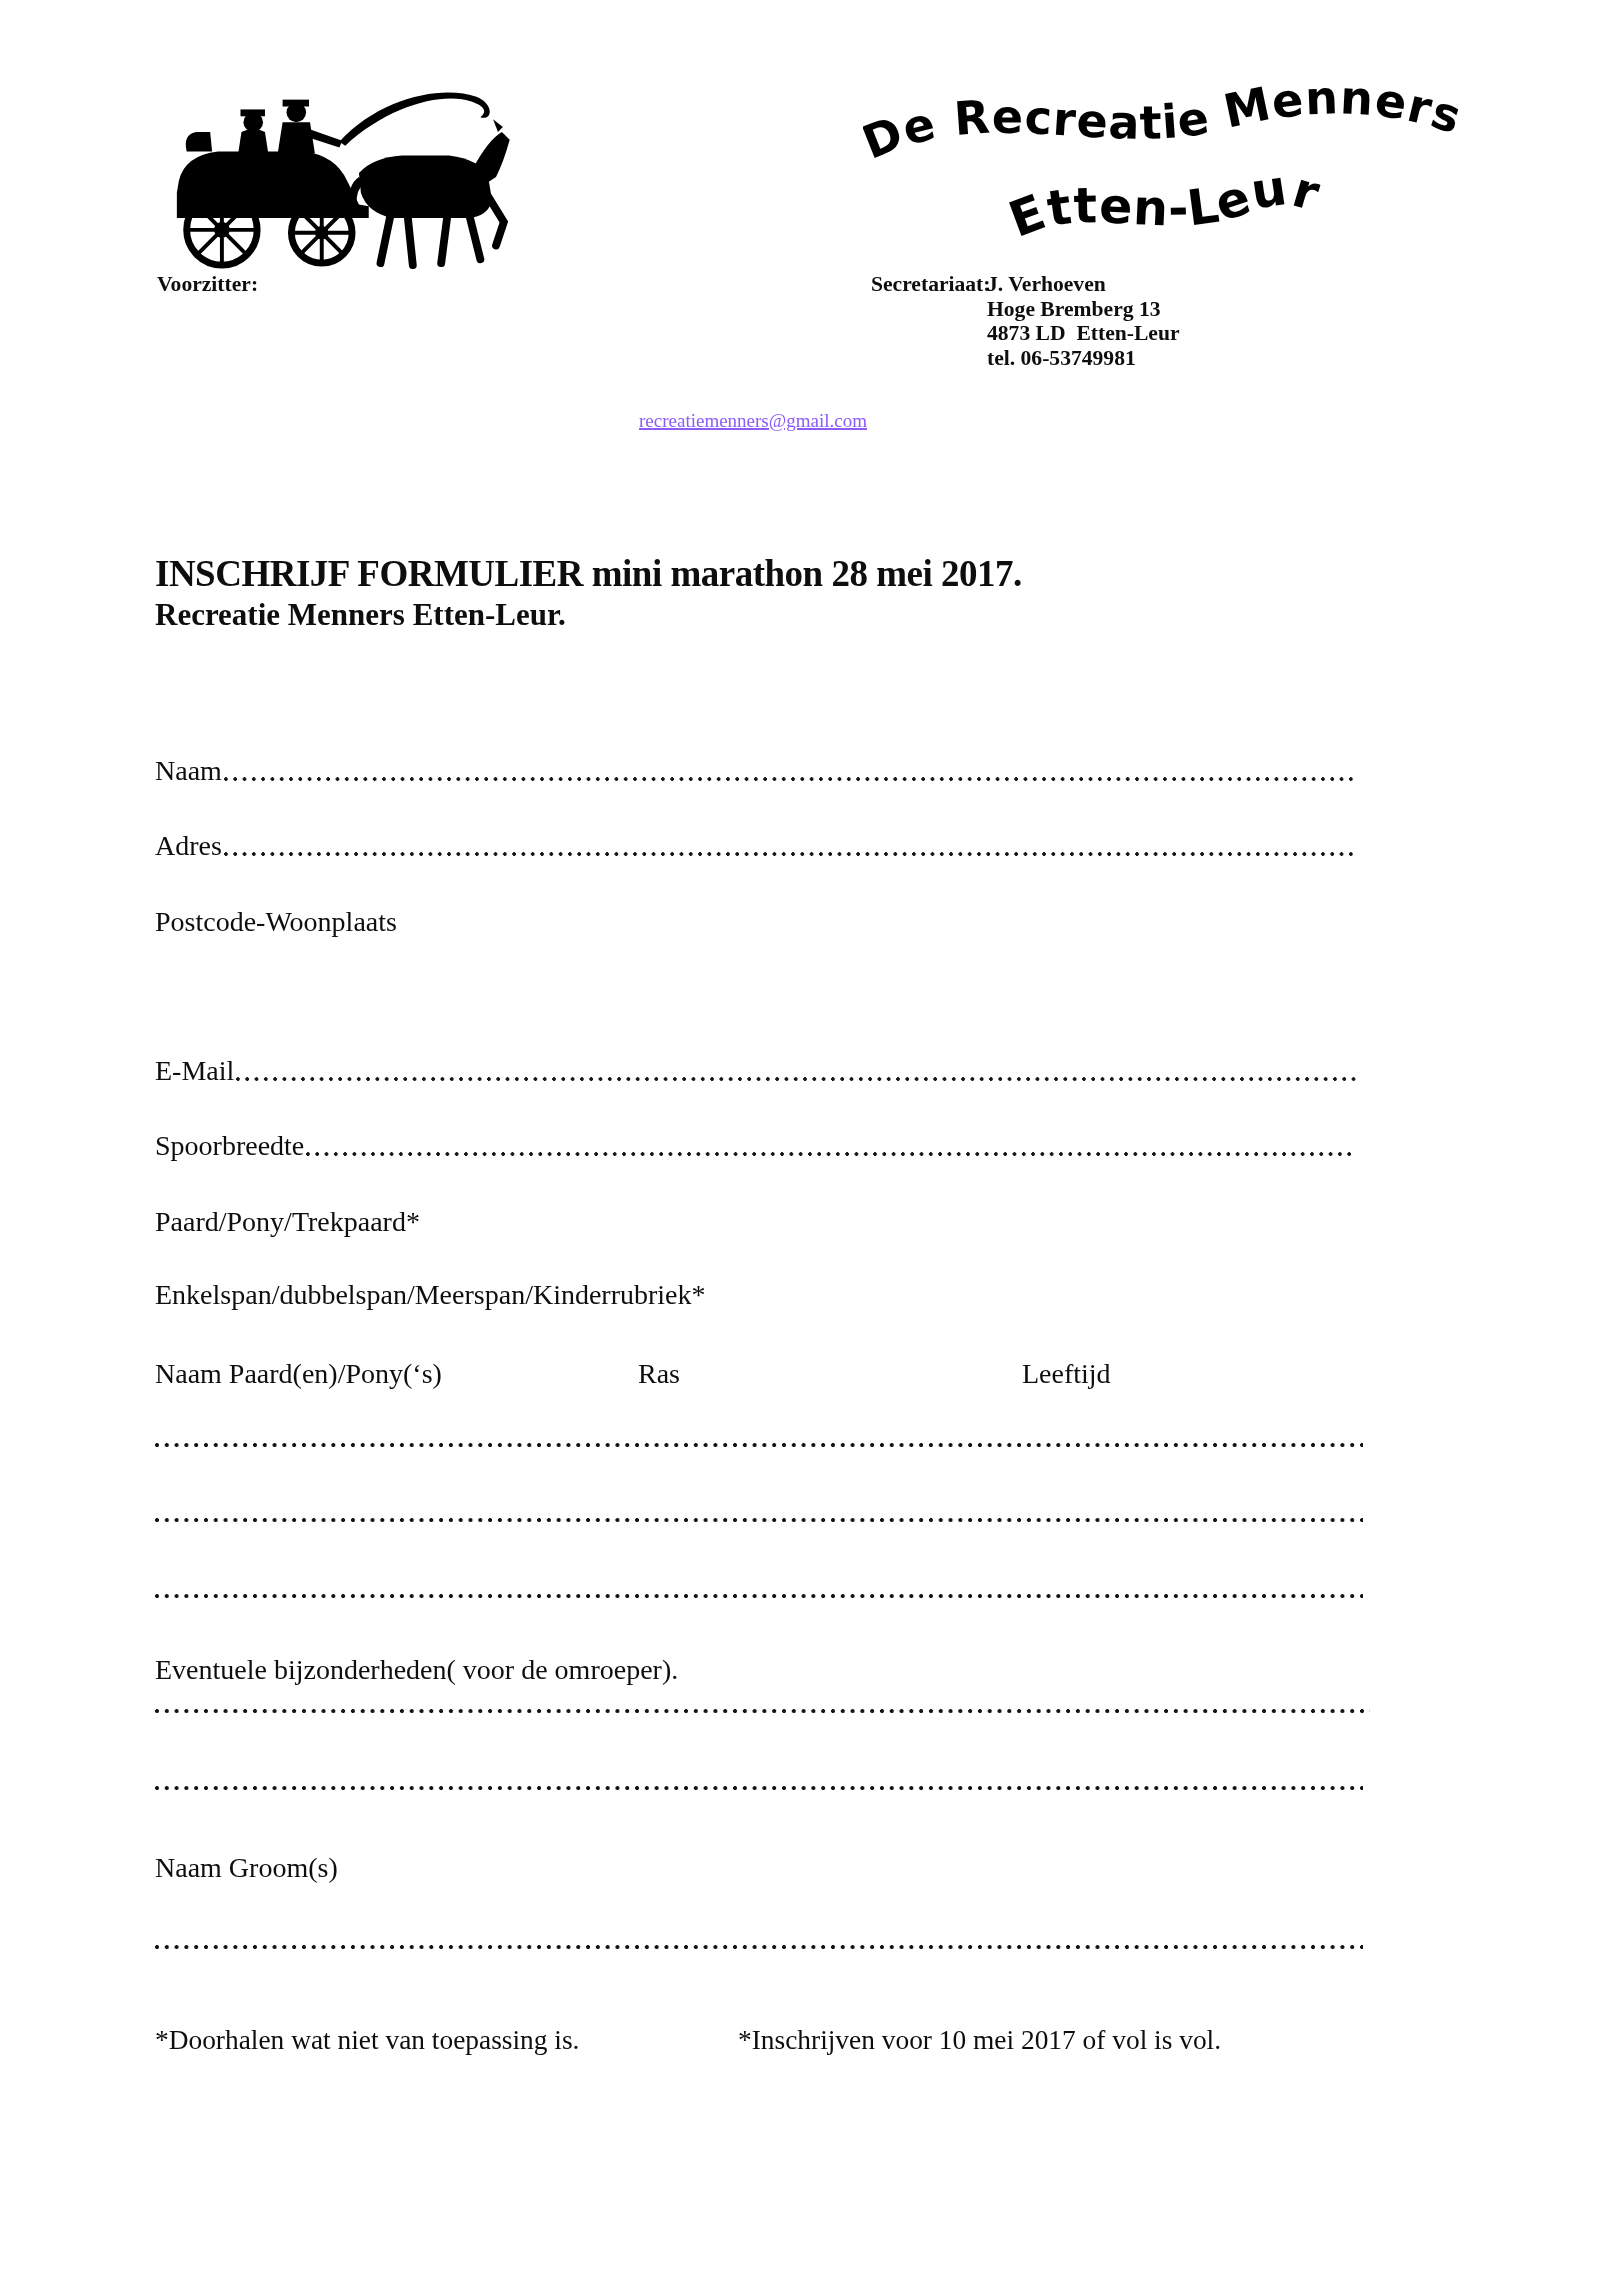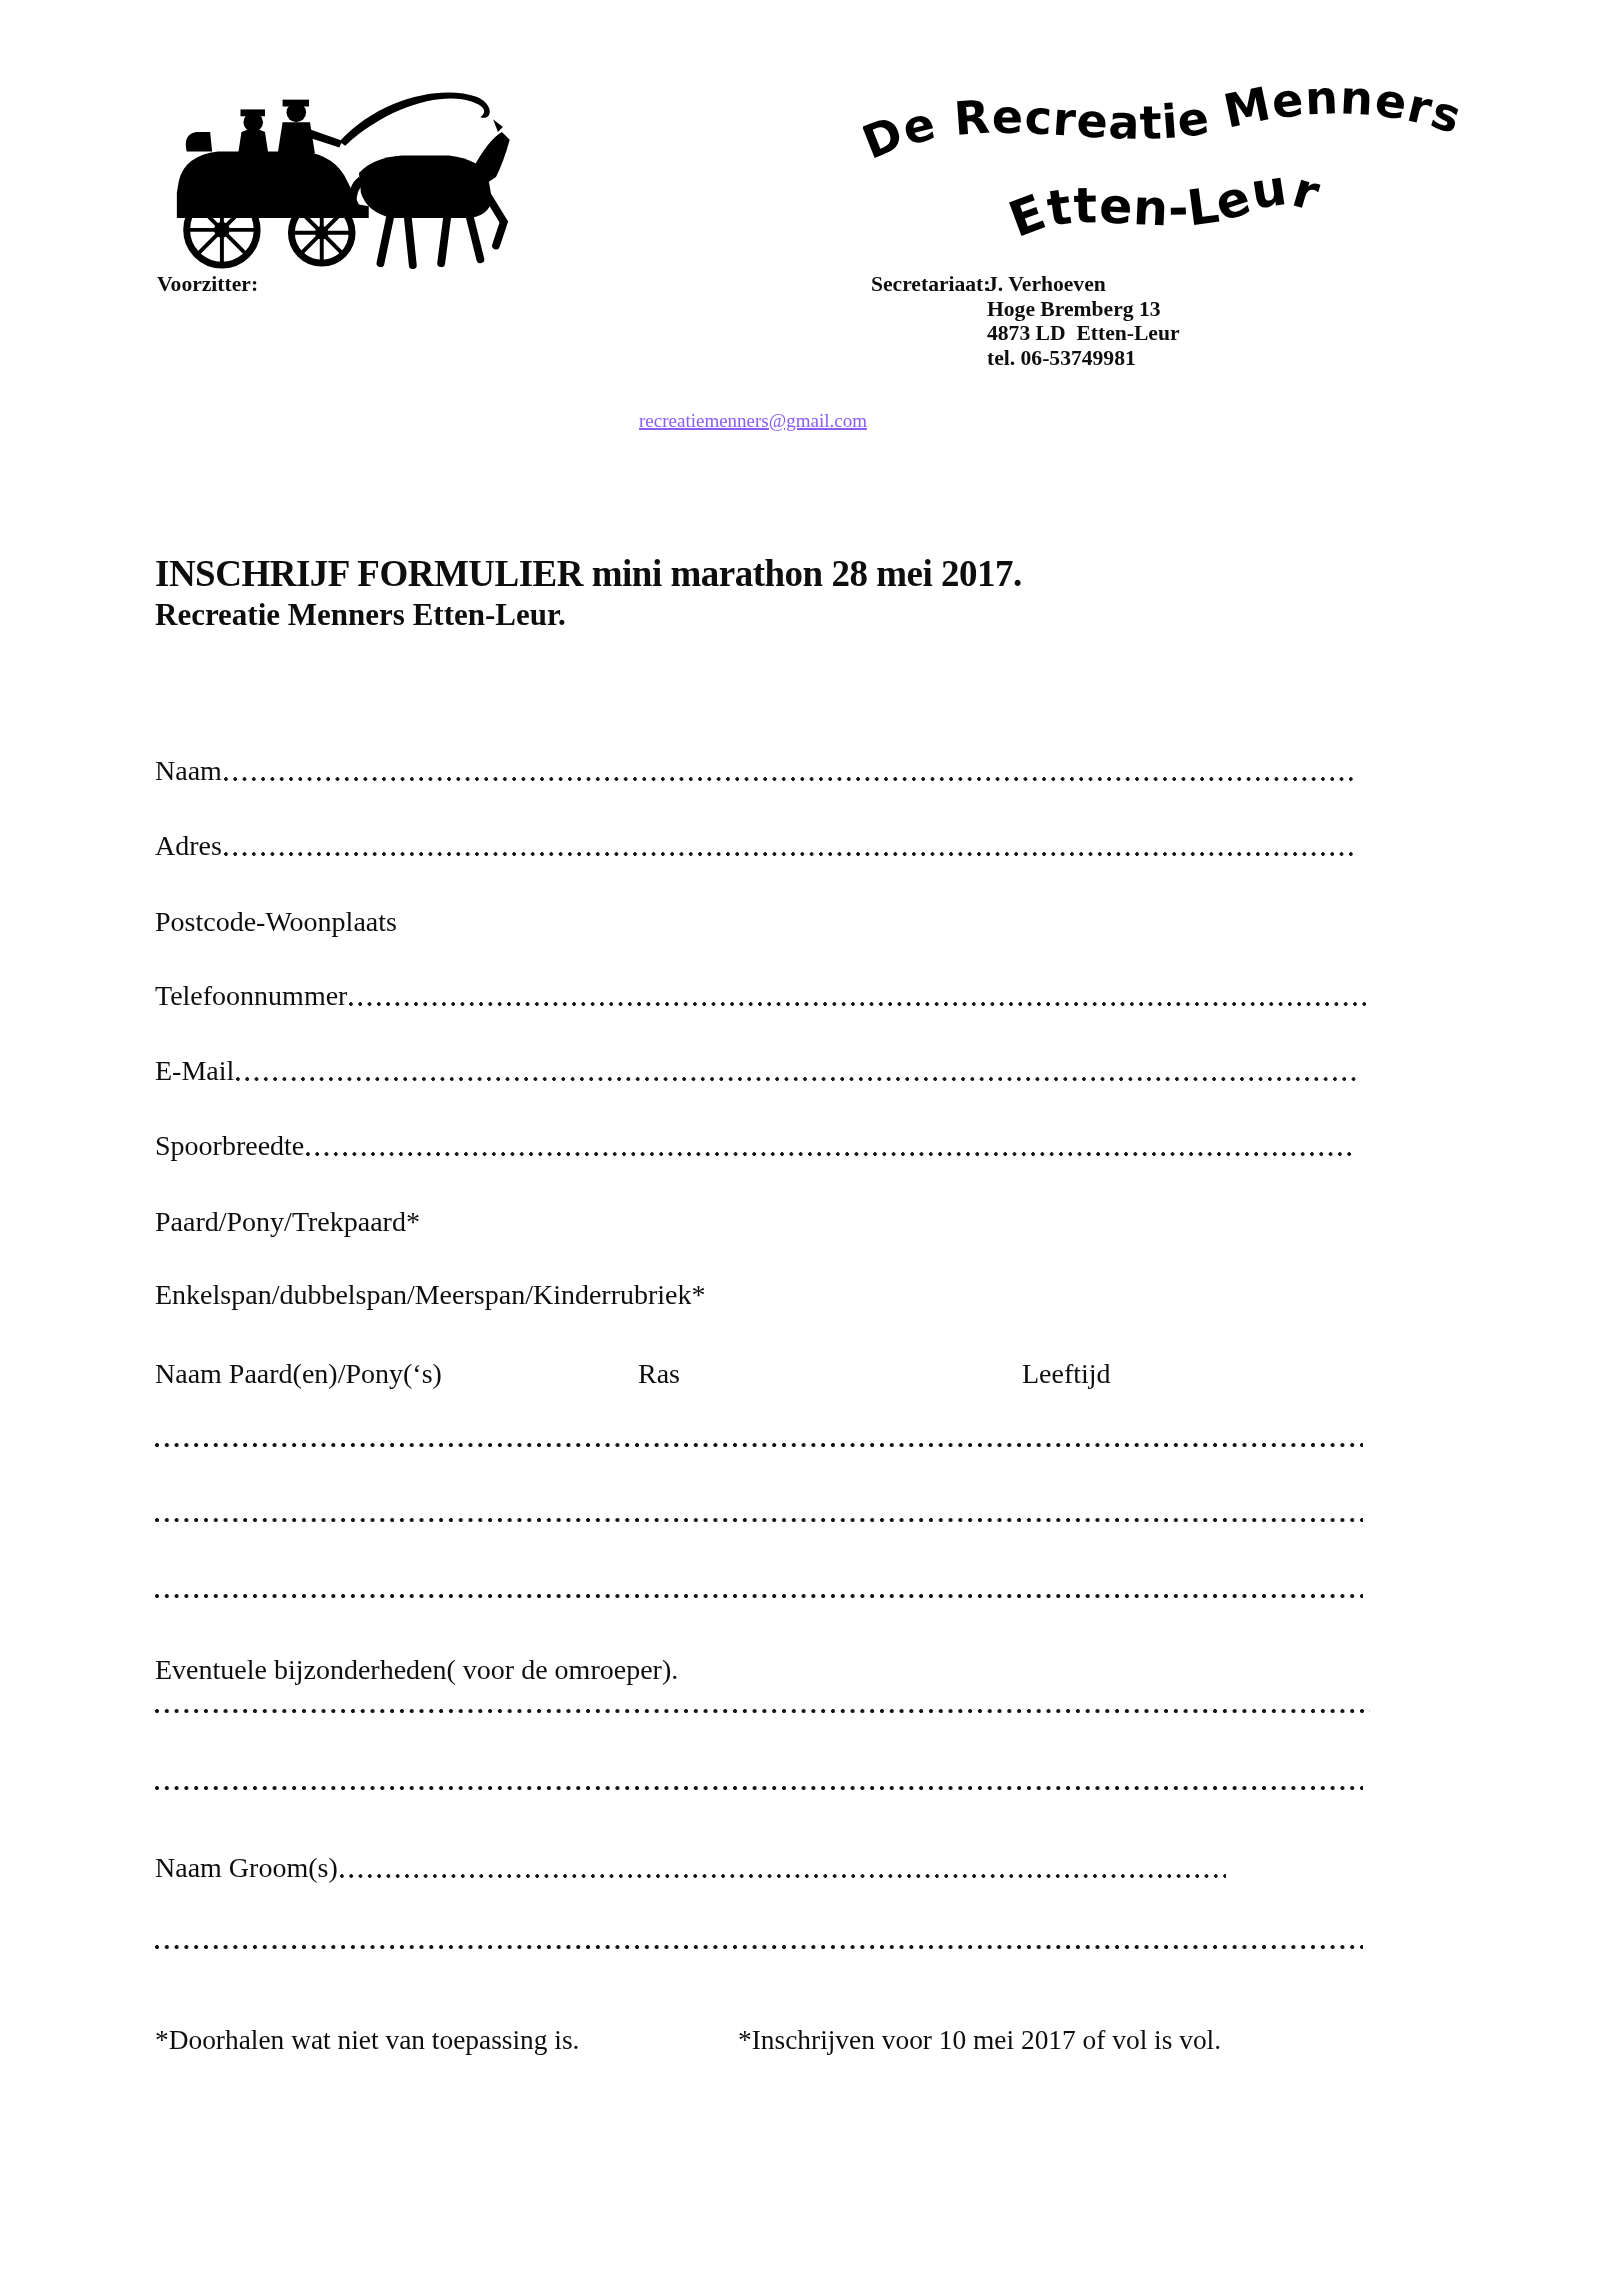--- a/index.html
+++ b/index.html
@@ -133,24 +133,20 @@
       <span class="leader"></span>
   </div>
   <div class="abs field-row" style="left:155px;top:823px;right:263px;">
     <span class="flabel">Adres</span>
       <span class="leader"></span>
   </div>
   <div class="abs field-row" style="left:155px;top:899px;right:257px;flex-direction:column;">
     <span class="flabel">Postcode-Woonplaats</span>
       <span class="leader"></span>
   </div>
-  <div class="abs field-row" style="left:155px;top:973px;right:253px;">
-    <span class="flabel">Telefoonnummer</span>
-      <span class="leader"></span>
-  </div>
   <div class="abs field-row" style="left:155px;top:1048px;right:261px;">
     <span class="flabel">E-Mail</span>
       <span class="leader"></span>
   </div>
   <div class="abs field-row" style="left:155px;top:1123px;right:267px;align-items:flex-end;">
     <span class="flabel">Spoorbreedte</span>
       <span class="leader"></span>
   </div>
   <div class="abs field-row" style="left:155px;top:1199px;right:263px;">
     <span class="flabel">Paard/Pony/Trekpaard*</span>
@@ -164,21 +160,21 @@
   <span class="abs colhead" style="left:1022px;top:1358px;">Leeftijd</span>
 
   <div class="abs dotline" style="left:155px;top:1443px;width:1208px;"></div>
   <div class="abs dotline" style="left:155px;top:1518px;width:1208px;"></div>
   <div class="abs dotline" style="left:155px;top:1594px;width:1208px;"></div>
 
   <div class="abs colhead" style="left:155px;top:1654px;">Eventuele bijzonderheden( voor de  omroeper).</div>
   <div class="abs dotline" style="left:155px;top:1709px;width:1215px;"></div>
   <div class="abs dotline" style="left:155px;top:1786px;width:1208px;"></div>
 
-  <div class="abs field-row" style="left:155px;top:1845px;right:395px;">
+  <div class="abs field-row" style="left:155px;top:1845px;right:395px;flex-direction:column;">
     <span class="flabel">Naam Groom(s)</span>
       <span class="leader"></span>
   </div>
   <div class="abs dotline" style="left:155px;top:1945px;width:1208px;"></div>
 
   <span class="abs footer-note" style="left:155px;top:2025px;">*Doorhalen wat niet van toepassing is.</span>
   <span class="abs footer-note" style="left:738px;top:2025px;">*Inschrijven voor 10 mei 2017 of vol is vol.</span>
 
 </div>
 

